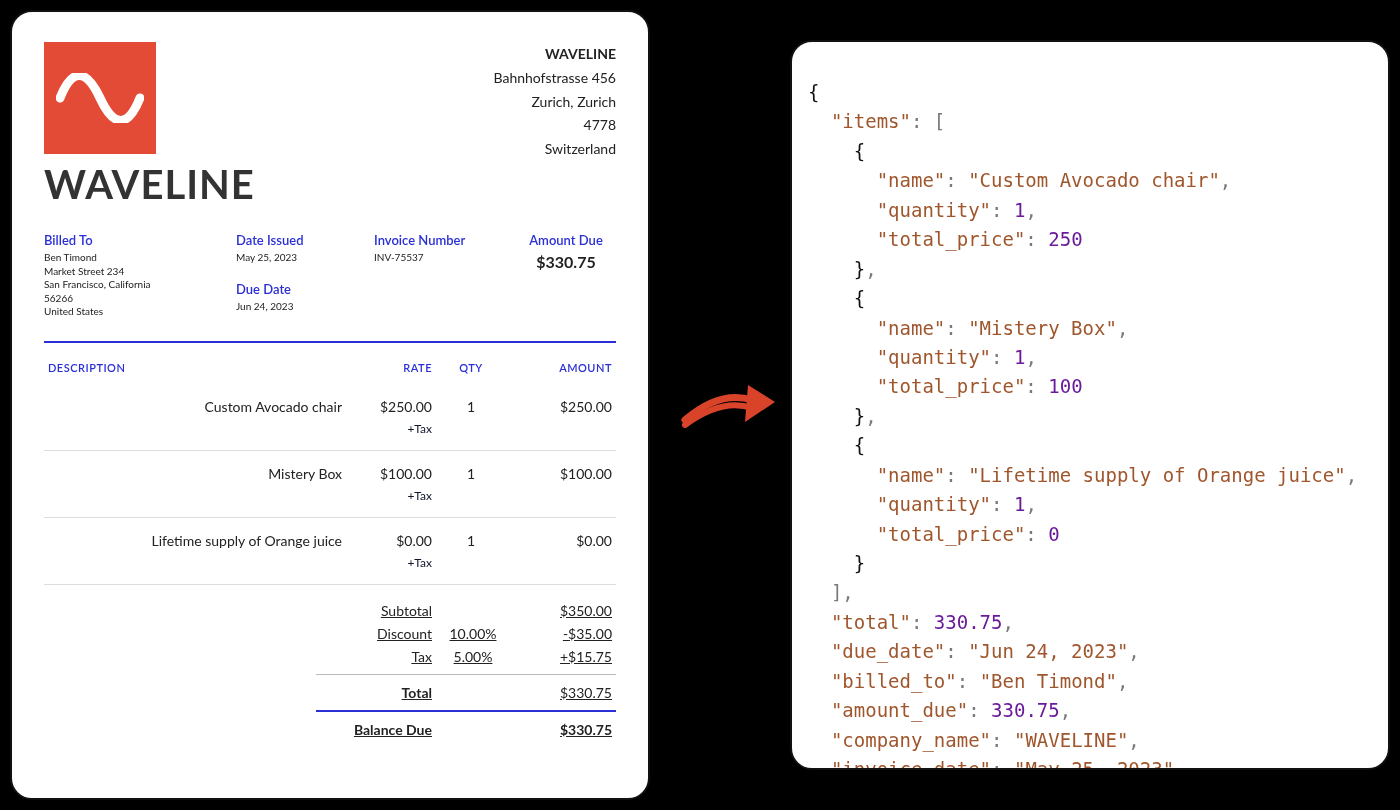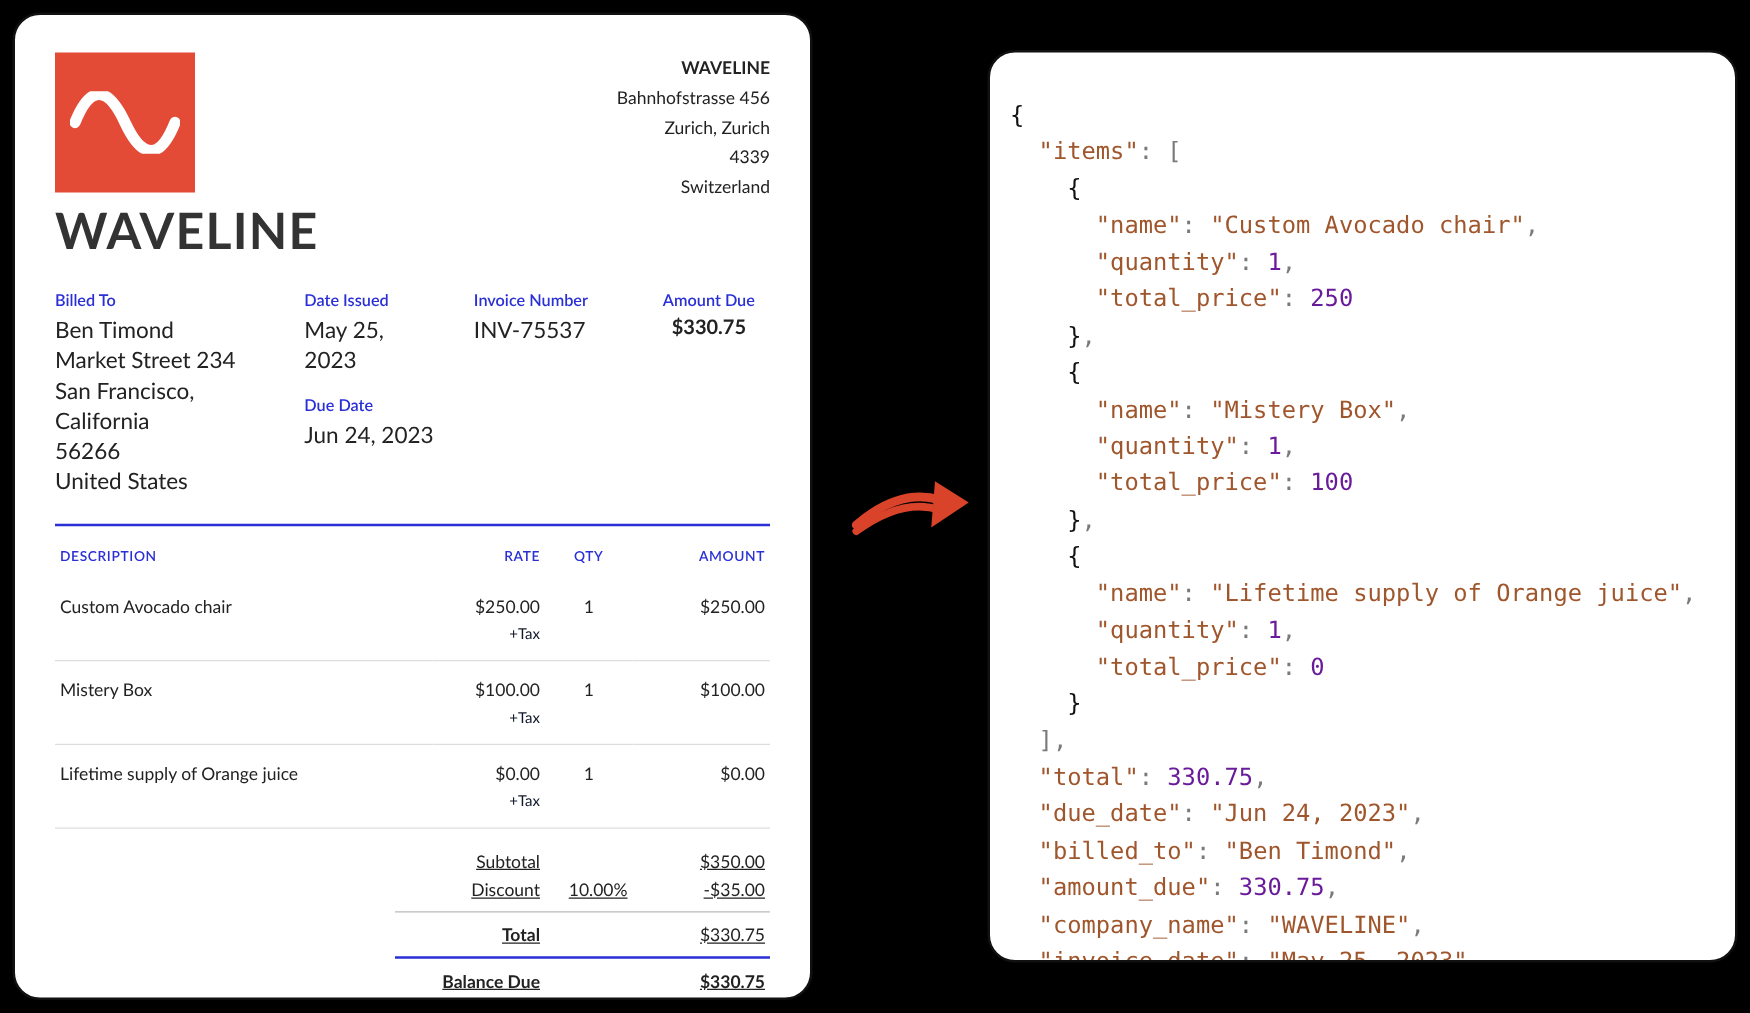--- a/index.html
+++ b/index.html
@@ -62,21 +62,21 @@
   .meta .col.billed { flex: 1 1 auto; }
   .meta .col.date { width: 110px; }
   .meta .col.inv  { width: 130px; margin-left: 16px; }
   .meta .col.amt  { width: 100px; text-align: center; }
   .lbl {
     color: #2a2fd6;
     font-weight: 600;
     font-size: 13px;
     margin-bottom: 3px;
   }
-  .meta .val { font-size: 18px; line-height: 1.35; }
+  .meta .val { font-size: 10px; line-height: 1.35; }
   .meta .amt .big { font-weight: 700; font-size: 16px; }
   .meta .lbl2 { margin-top: 16px; }
   hr.blue {
     border: 0;
     border-top: 2px solid #2a2fd6;
     margin-top: 22px;
   }
   .table {
     width: 100%;
     border-collapse: collapse;
@@ -89,21 +89,21 @@
     font-size: 11px;
     letter-spacing: 0.5px;
     text-align: right;
     padding: 8px 4px 10px 4px;
   }
   .table th:first-child { text-align: left; }
   .table td {
     padding: 10px 4px;
     text-align: right;
   }
-  .table td:first-child { text-align: left; }
+  .table td:first-child { text-align: right; }
   .table tr.itemrow td { padding-top: 14px; padding-bottom: 6px; }
   .table tr.taxrow td {
     font-size: 12px;
     color: #0f172a;
     padding-top: 0;
     padding-bottom: 14px;
     border-bottom: 1px solid #ddd;
   }
   .table th.rate, .table td.rate { width: 90px; }
   .table th.qty, .table td.qty { width: 70px; text-align:center; }
@@ -113,21 +113,21 @@
     margin-left: auto;
     width: 300px;
     font-size: 14px;
     text-decoration: underline;
   }
   .totals .trow {
     display: flex;
     padding: 3px 4px;
   }
   .totals .tlabel { flex: 1; text-align: right; padding-right: 6px; }
-  .totals .tpct { width: 64px; text-align: right; padding-left:6px;}
+  .totals .tpct { width: 64px; text-align: center; padding-left:6px;}
   .totals .tval { width: 110px; text-align: right; }
   .totals hr { border: 0; border-top: 1px solid #bbb; margin: 6px 0; }
   .totals hr.bluehr { border-top: 2px solid #2a2fd6; }
   .totals .total .tlabel,
   .totals .balance .tlabel,
   .totals .balance .tval { font-weight: 700; }
 
   
   .arrow {
     position: absolute;
@@ -165,21 +165,21 @@
         <svg width="88" height="50" viewBox="0 0 88 50">
           <path d="M4 25 C 16 -5, 30 -5, 44 25 C 58 55, 72 55, 84 25" stroke="#fff" stroke-width="9" fill="none" stroke-linecap="round"></path>
         </svg>
       </div>
       <div class="wordmark">WAVELINE</div>
     </div>
     <div class="company-address">
       <div class="coname">WAVELINE</div>
       <div>Bahnhofstrasse 456</div>
       <div>Zurich, Zurich</div>
-      <div>4339</div>
+      <div>4778</div>
       <div>Switzerland</div>
     </div>
   </div>
 
   <div class="meta">
     <div class="col billed">
       <div class="lbl">Billed To</div>
       <div class="val">Ben Timond</div>
       <div class="val">Market Street 234</div>
       <div class="val">San Francisco, California</div>
@@ -256,20 +256,25 @@
   <div class="totals">
     <div class="trow">
       <span class="tlabel">Subtotal</span>
       <span class="tpct"></span>
       <span class="tval">$350.00</span>
     </div>
     <div class="trow">
       <span class="tlabel">Discount</span>
       <span class="tpct">10.00%</span>
       <span class="tval">-$35.00</span>
+    </div>
+    <div class="trow">
+      <span class="tlabel">Tax</span>
+      <span class="tpct">5.00%</span>
+      <span class="tval">+$15.75</span>
     </div>
     <hr>
     <div class="trow total">
       <span class="tlabel">Total</span>
       <span class="tpct"></span>
       <span class="tval">$330.75</span>
     </div>
     <hr class="bluehr">
     <div class="trow balance">
       <span class="tlabel">Balance Due</span>

